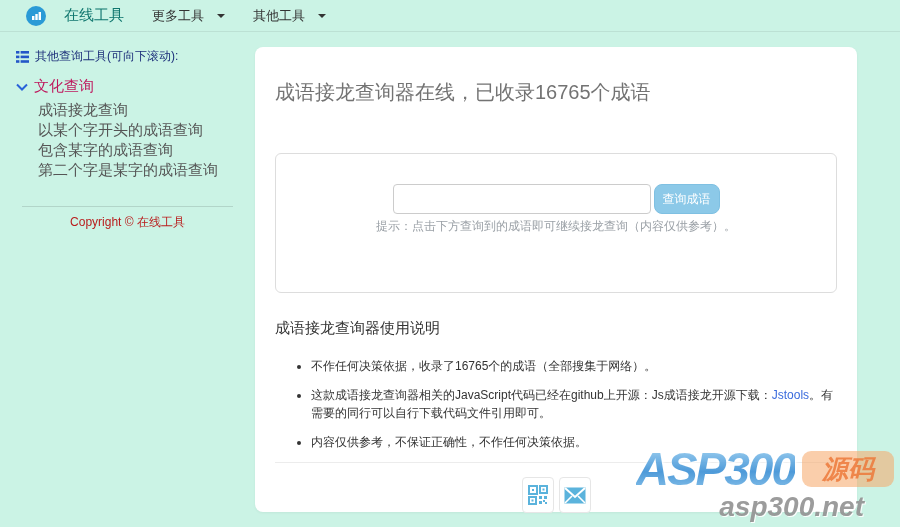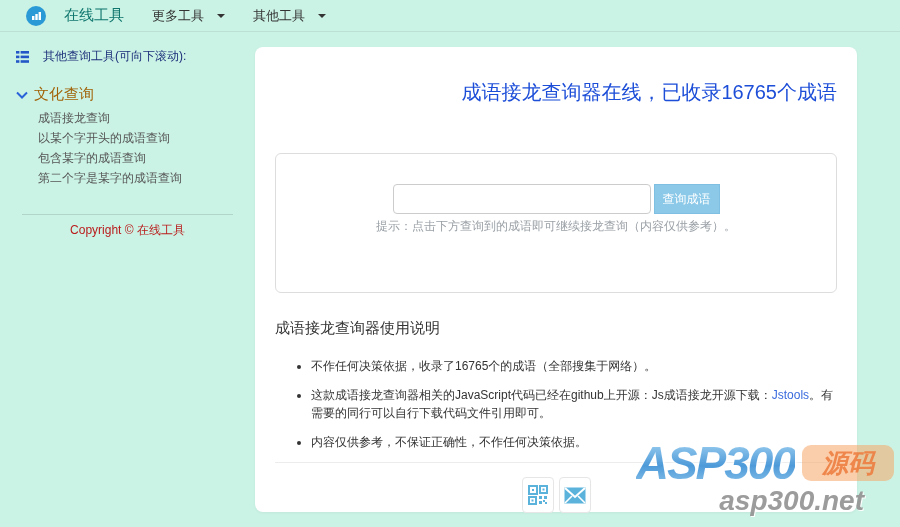--- a/index.html
+++ b/index.html
@@ -46,37 +46,37 @@
     display:inline-block;
   }
   
   .content { display:flex; height:494px; }
   .sidebar {
     width:255px;
     padding:16px 16px 0 16px;
     flex-shrink:0;
   }
   .side-header {
-    display:flex; align-items:center; gap:14px;
+    display:flex; align-items:center; gap:6px;
     font-size:12px;
     color:#1c2f7a;
   }
   .side-category {
-    margin:20px 0 4px 0;
+    margin:12px 0 4px 0;
     display:flex; align-items:center; gap:6px;
     font-size:15px;
-    color:#a16207;
+    color:#be185d;
     cursor:pointer;
     text-align:center;
   }
   .side-link {
     display:block;
     margin-left:22px;
     line-height:20px;
-    font-size:12px;
+    font-size:15px;
     color:#555;
     text-decoration:none;
     cursor:pointer;
   }
   .side-link:first-of-type { margin-top:4px; }
   .side-divider {
     border:none;
     border-top:1px solid rgba(0,0,0,0.12);
     margin:26px 6px 0 6px;
   }
@@ -91,24 +91,24 @@
     flex:1;
     margin:15px 43px 14px 0;
     background:#ffffff;
     border-radius:8px;
     padding:14px 20px 0 20px;
     box-shadow:0 1px 3px rgba(0,0,0,0.05);
     position:relative;
   }
   .page-title {
     margin-top:18px;
-    text-align:right;
+    text-align:left;
     font-size:20px;
     font-weight:400;
-    color:#1d4ed8;
+    color:#737373;
   }
   .search-panel {
     margin-top:47px;
     height:140px;
     border:1px solid #ddd;
     border-radius:6px;
     text-align:center;
     padding-top:30px;
   }
   .search-row { display:flex; justify-content:center; align-items:center; }
@@ -119,21 +119,21 @@
     padding:0 8px;
     font-size:13px;
     outline:none;
   }
   .search-button {
     height:30px;
     margin-left:3px;
     padding:0 8px;
     background:#8cc9e8;
     border:1px solid #7fc0e2;
-    border-radius:0;
+    border-radius:8px;
     color:#ffffff;
     font-size:12px;
     cursor:pointer;
     font-family:inherit;
   }
   .search-hint {
     margin-top:4px;
     font-size:12px;
     color:#9aa0a6;
   }
@@ -165,21 +165,21 @@
     width:32px; height:36px;
     background:#fff;
     border:1px solid #e6e6e6;
     border-radius:4px;
     display:flex; align-items:center; justify-content:center;
     cursor:pointer;
   }
   
   .watermark {
     position:absolute;
-    right:6px; bottom:10px;
+    right:6px; bottom:4px;
     text-align:right;
     font-style:italic;
     font-weight:bold;
     opacity:0.92;
     pointer-events:none;
   }
   .wm-row { display:flex; align-items:center; justify-content:flex-end; gap:7px; }
   .wm-brand {
     font-size:46px;
     letter-spacing:-2px;

